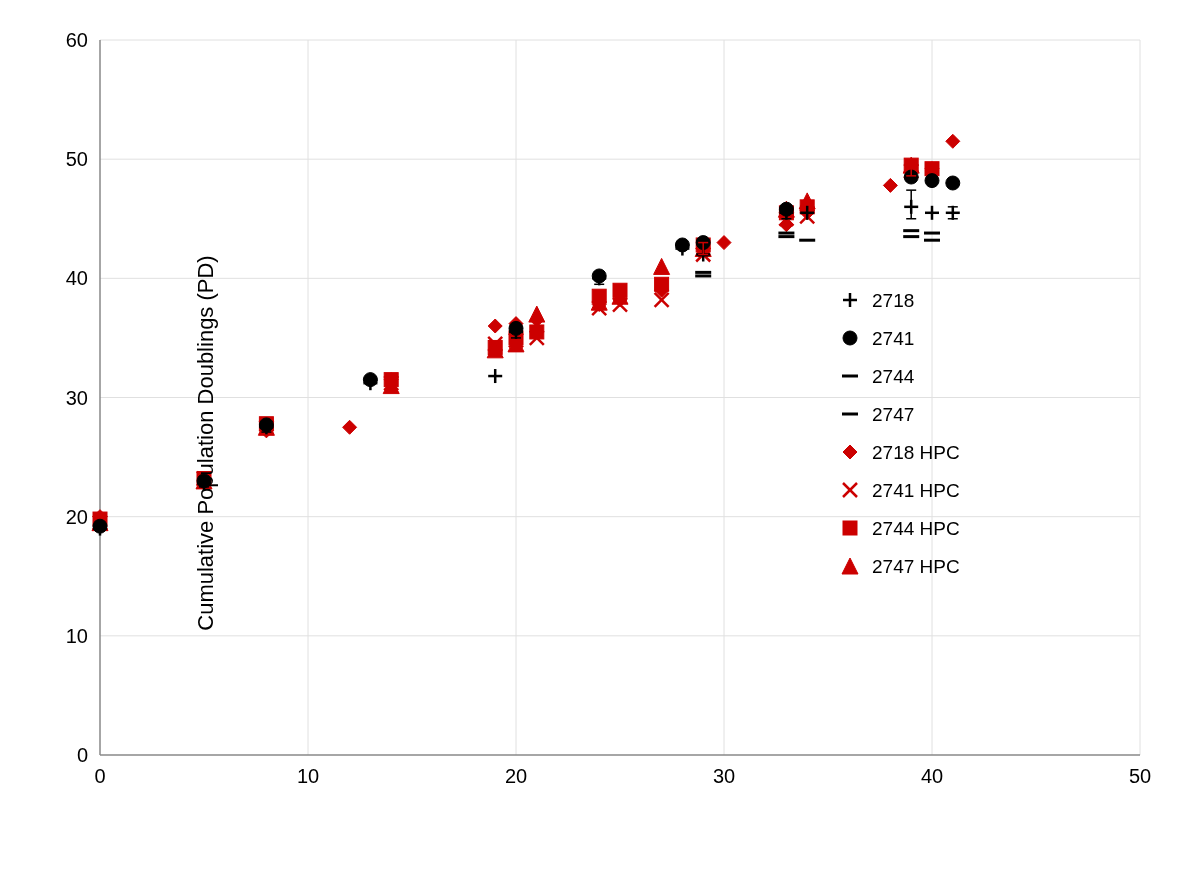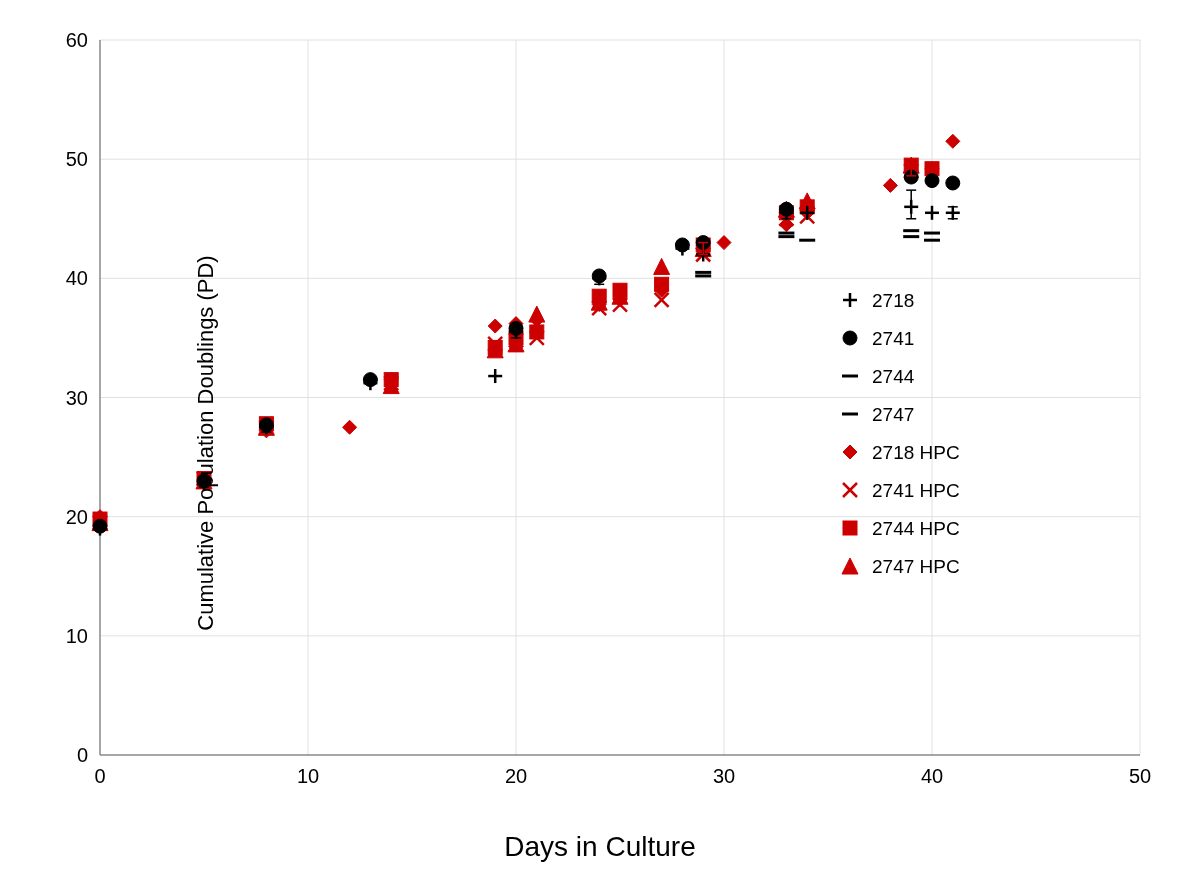--- a/index.html
+++ b/index.html
@@ -338,14 +338,13 @@
         <line x1="698.1999999999999" y1="254.50000000000006" x2="708.1999999999999" y2="254.50000000000006" stroke="#cc0000" stroke-width="1.5"></line>
         <line x1="698.1999999999999" y1="242.58333333333337" x2="708.1999999999999" y2="242.58333333333337" stroke="#cc0000" stroke-width="1.5"></line>
       </g>
       <g>
         <line x1="911.2" y1="175.8499999999999" x2="911.2" y2="161.54999999999995" stroke="#cc0000" stroke-width="1.5"></line>
         <line x1="906.2" y1="175.8499999999999" x2="916.2" y2="175.8499999999999" stroke="#cc0000" stroke-width="1.5"></line>
         <line x1="906.2" y1="161.54999999999995" x2="916.2" y2="161.54999999999995" stroke="#cc0000" stroke-width="1.5"></line>
       </g>
     </svg>
   <div class="y-axis-label">Cumulative Population Doublings (PD)</div>
-  <div class="x-axis-label">Days in Culture</div>
 </div>
 
 </body></html>

